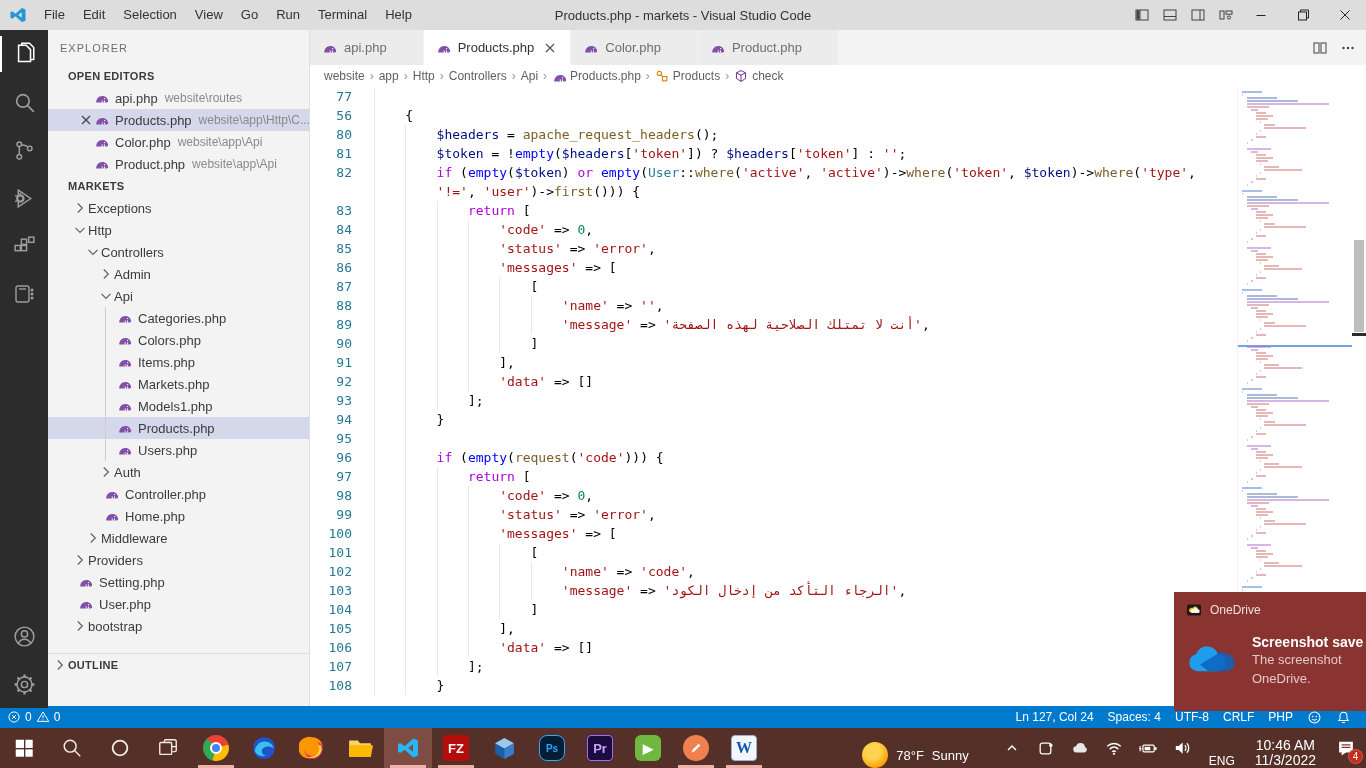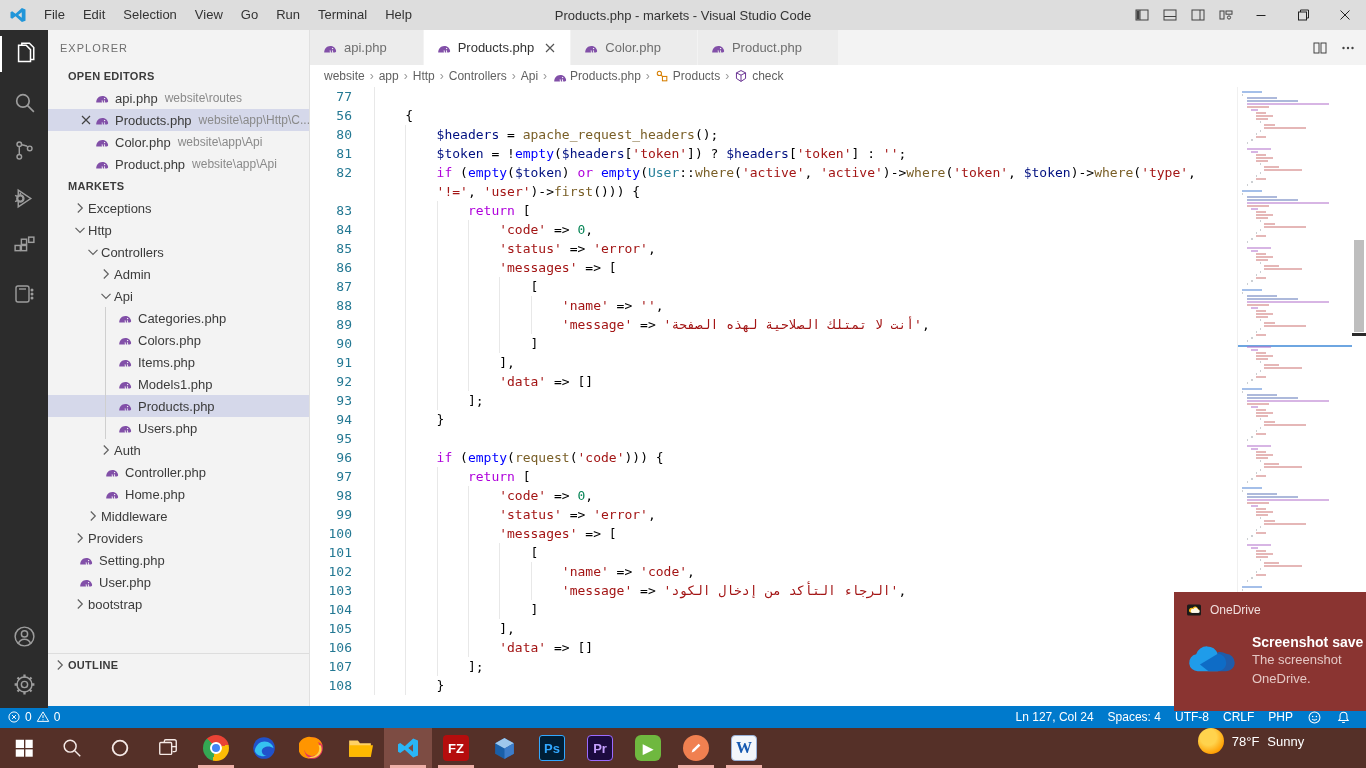--- a/index.html
+++ b/index.html
@@ -91,21 +91,21 @@
   #notif-title { font-weight:bold; font-size:14px; color:#ffffff; white-space:nowrap; }
   #notif-l1,#notif-l2 { font-size:13px; color:#e4c7c4; line-height:19px; white-space:nowrap; }
 
   
   #taskbar { position:absolute; left:0; top:728px; width:1366px; height:40px; background:#553028; z-index:35;
     display:flex; align-items:center; }
   .tb-cell { width:48px; height:40px; display:flex; align-items:center; justify-content:center; position:relative; color:#f5e9e6; }
   .tb-cell.running::after { content:""; position:absolute; left:6px; right:6px; bottom:0; height:3px; background:#efb0a8; }
   .tb-cell.activeapp { background:#7d4c43; }
   .appbox { width:26px; height:26px; display:flex; align-items:center; justify-content:center; }
-  #tray { margin-left:auto; display:flex; align-items:center; color:#ffffff; height:40px;flex-direction:column; }
+  #tray { margin-left:auto; display:flex; align-items:flex-end; color:#ffffff; height:40px; }
   #weather { display:flex; align-items:center; gap:8px; padding-right:26px; font-size:13px; }
   #sun { width:26px; height:26px; border-radius:50%; background:radial-gradient(circle at 40% 35%, #ffd34d 0 35%, #ff9d00 75%, #f07800 100%); }
   .tray-ico { width:34px; height:40px; display:flex; align-items:center; justify-content:center; color:#fff; }
   #lang { font-size:12px; padding:0 10px; }
   #clock { text-align:center; font-size:14px; line-height:15px; padding:0 10px; }
   #notifbtn { position:relative; width:40px; height:40px; display:flex; align-items:center; justify-content:center; }
   #badge { position:absolute; right:3px; bottom:4px; min-width:15px; height:15px; border-radius:50%; background:#c42b1c;
     color:#fff; font-size:10px; display:flex; align-items:center; justify-content:center; border:1px solid #fff3; }
   svg { display:block; }
 </style>
@@ -371,20 +371,30 @@
           <span class="lbl">Items.php</span>
         </div>
         <div class="row" style="padding-left: 69px;">
           <span class="vguide" style="left: 57px;"></span>
           <span class="ficon">
             <svg width="16" height="16" viewBox="0 0 16 16" fill="none" xmlns="http://www.w3.org/2000/svg">
               <path d="M2.2 12.5c0-3.8 2.6-6.6 6-6.6 3 0 5.5 2 5.9 4.9.2 1.2-.5 1.7-1.3 1.7h-1.6l-.4-2.3-.9.2.4 2.1H8.9l-.4-2.2-.9.2.4 2H2.2z" fill="#8250a8"></path>
               <circle cx="10.6" cy="8.6" r=".7" fill="#fff"></circle>
             </svg>
           </span>
+          <span class="lbl">Markets.php</span>
+        </div>
+        <div class="row" style="padding-left: 69px;">
+          <span class="vguide" style="left: 57px;"></span>
+          <span class="ficon">
+            <svg width="16" height="16" viewBox="0 0 16 16" fill="none" xmlns="http://www.w3.org/2000/svg">
+              <path d="M2.2 12.5c0-3.8 2.6-6.6 6-6.6 3 0 5.5 2 5.9 4.9.2 1.2-.5 1.7-1.3 1.7h-1.6l-.4-2.3-.9.2.4 2.1H8.9l-.4-2.2-.9.2.4 2H2.2z" fill="#8250a8"></path>
+              <circle cx="10.6" cy="8.6" r=".7" fill="#fff"></circle>
+            </svg>
+          </span>
           <span class="lbl">Models1.php</span>
         </div>
         <div class="row sel" style="padding-left: 69px;">
           <span class="vguide" style="left: 57px;"></span>
           <span class="ficon">
             <svg width="16" height="16" viewBox="0 0 16 16" fill="none" xmlns="http://www.w3.org/2000/svg">
               <path d="M2.2 12.5c0-3.8 2.6-6.6 6-6.6 3 0 5.5 2 5.9 4.9.2 1.2-.5 1.7-1.3 1.7h-1.6l-.4-2.3-.9.2.4 2.1H8.9l-.4-2.2-.9.2.4 2H2.2z" fill="#8250a8"></path>
               <circle cx="10.6" cy="8.6" r=".7" fill="#fff"></circle>
             </svg>
           </span>
@@ -1102,21 +1112,21 @@
         <div class="tb-cell">
           <span class="appbox">
             <svg width="25" height="25" viewBox="0 0 24 24">
               <path d="M12 2l9 5v10l-9 5-9-5V7l9-5z" fill="#1a5fa8"></path>
               <path d="M12 2l9 5-9 5-9-5 9-5z" fill="#9fc7ec"></path>
               <path d="M12 12l9-5v10l-9 5V12z" fill="#3d7cc9"></path>
             </svg>
           </span>
         </div>
         <div class="tb-cell">
-          <span class="appbox" style="border-radius: 3px; font-weight: bold; font-size: 13px; width: 26px; height: 26px; display: flex; align-items: center; justify-content: center; background: rgb(0, 30, 54); color: rgb(49, 168, 255); border: 1.5px solid rgb(49, 168, 255);">Ps</span>
+          <span class="appbox" style="border-radius: 8px; font-weight: bold; font-size: 10px; width: 26px; height: 26px; display: flex; align-items: center; justify-content: center; background: rgb(0, 30, 54); color: rgb(49, 168, 255); border: 1.5px solid rgb(49, 168, 255);">Ps</span>
         </div>
         <div class="tb-cell">
           <span class="appbox" style="border-radius: 4px; font-weight: bold; font-size: 13px; width: 26px; height: 26px; display: flex; align-items: center; justify-content: center; background: rgb(28, 11, 63); color: rgb(198, 161, 255); border: 1.5px solid rgb(154, 107, 255);">Pr</span>
         </div>
         <div class="tb-cell">
           <span class="appbox" style="font-weight: bold; font-size: 13px; width: 26px; height: 26px; display: flex; align-items: center; justify-content: center; background: rgb(111, 184, 63); color: rgb(255, 255, 255); border-radius: 6px;">▶</span>
         </div>
         <div class="tb-cell running">
           <span class="appbox" style="font-weight: bold; font-size: 13px; width: 26px; height: 26px; display: flex; align-items: center; justify-content: center; background: rgb(240, 128, 80); color: rgb(255, 255, 255); border-radius: 50%;">
             <svg width="14" height="14" viewBox="0 0 16 16">

